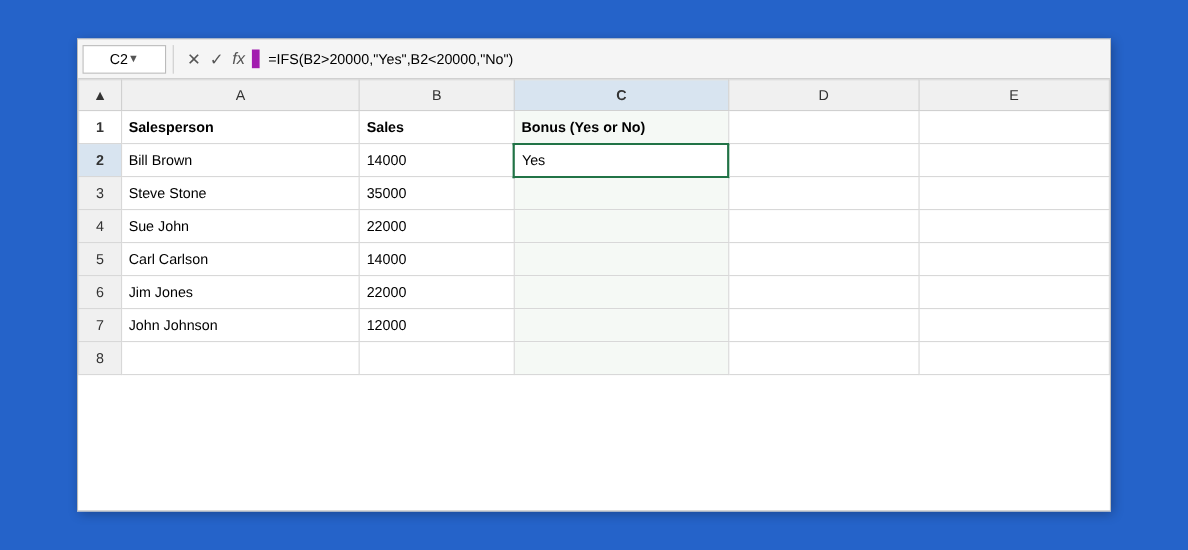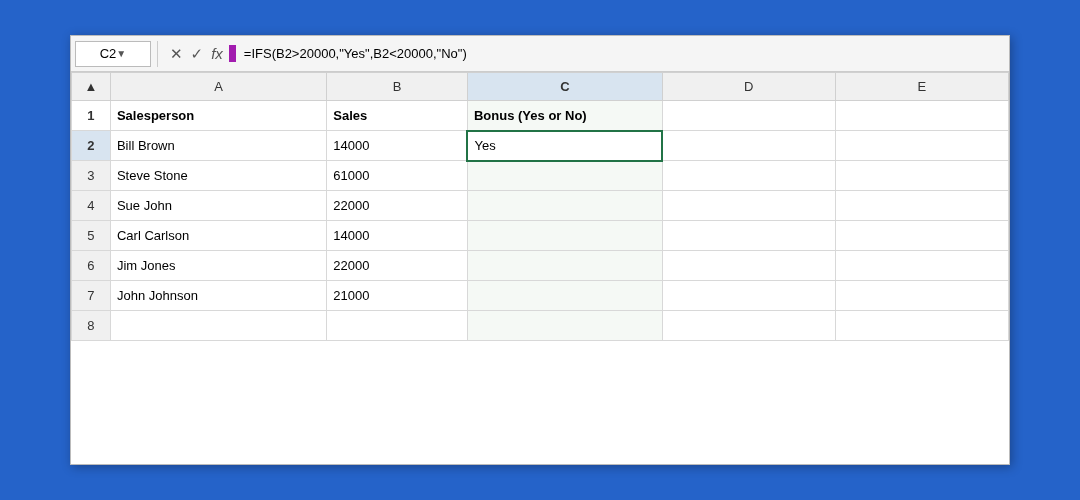--- a/index.html
+++ b/index.html
@@ -246,21 +246,21 @@
             <td class="col-b">14000</td>
             <td class="col-c cell-selected" style="position: relative;">Yes<div style="position: absolute; left: 100%; top: 50%; transform: translateY(-50%); display: flex; align-items: center; width: 80px;">
                 <div style="width: 0px; height: 0px; border-top: 8px solid transparent; border-bottom: 8px solid transparent; border-right: 14px solid rgb(204, 0, 0);"></div>
               </div></td>
             <td class="col-d"></td>
             <td class="col-e"></td>
           </tr>
           <tr class="data-row">
             <td class="row-num">3</td>
             <td class="col-a">Steve Stone</td>
-            <td class="col-b">61000</td>
+            <td class="col-b">35000</td>
             <td class="col-c col-c-bg"></td>
             <td class="col-d"></td>
             <td class="col-e"></td>
           </tr>
           <tr class="data-row">
             <td class="row-num">4</td>
             <td class="col-a">Sue John</td>
             <td class="col-b">22000</td>
             <td class="col-c col-c-bg"></td>
             <td class="col-d"></td>
@@ -278,21 +278,21 @@
             <td class="row-num">6</td>
             <td class="col-a">Jim Jones</td>
             <td class="col-b">22000</td>
             <td class="col-c col-c-bg"></td>
             <td class="col-d"></td>
             <td class="col-e"></td>
           </tr>
           <tr class="data-row">
             <td class="row-num">7</td>
             <td class="col-a">John Johnson</td>
-            <td class="col-b">21000</td>
+            <td class="col-b">12000</td>
             <td class="col-c col-c-bg"></td>
             <td class="col-d"></td>
             <td class="col-e"></td>
           </tr>
           <tr class="data-row">
             <td class="row-num">8</td>
             <td class="col-a"></td>
             <td class="col-b"></td>
             <td class="col-c col-c-bg"></td>
             <td class="col-d"></td>

